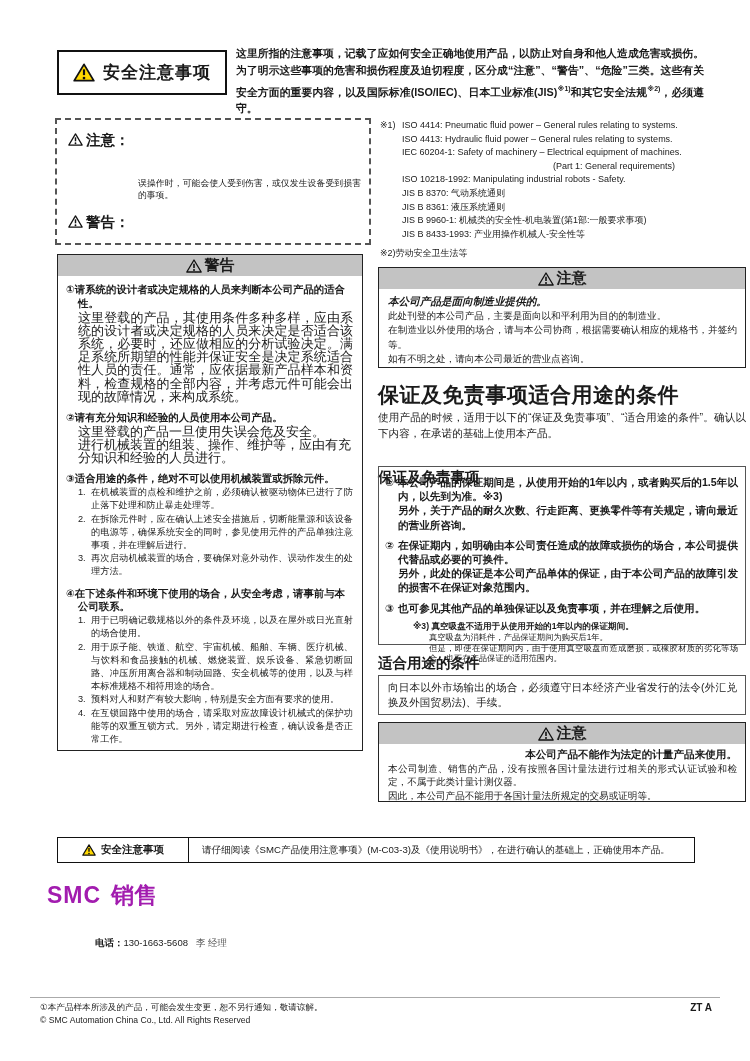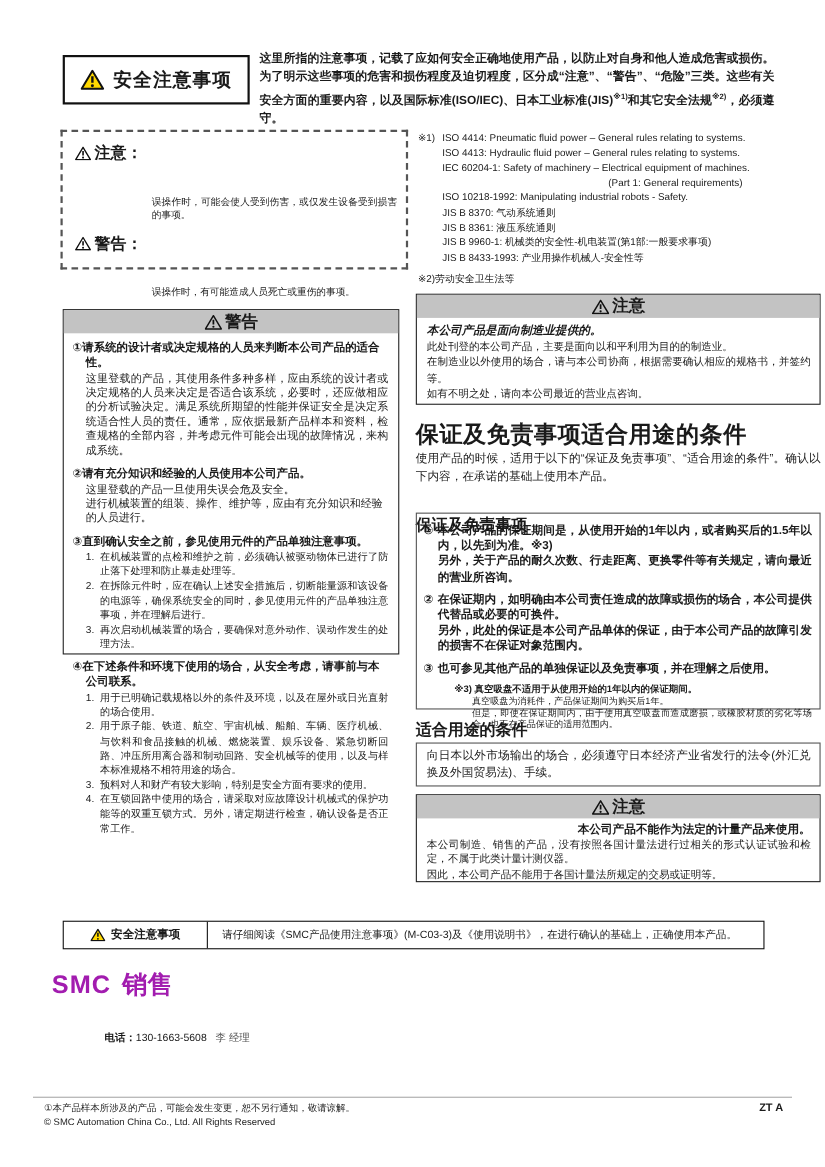--- a/index.html
+++ b/index.html
@@ -27,25 +27,25 @@
   .std-row{display:flex;}
   .std-mark{flex:none;width:22px;}
   .std-lines{flex:1;}
   .std-part{padding-left:151px;}
   .std-note2{margin-top:6px;}
 
   
   .panel{position:absolute;border:1px solid #222;box-sizing:border-box;background:#fff;}
   .panel-header{height:21px;background:#c3c3c3;display:flex;align-items:center;justify-content:center;
                 gap:3px;font-weight:bold;font-size:15px;}
-  .warn-panel{left:57px;top:281px;width:306px;height:314px;}
+  .warn-panel{left:57px;top:254px;width:306px;height:497px;}
   .warn-body{padding:7px 9px 0 8px;}
   .w-item{margin-bottom:8px;}
   .w-title{font-weight:bold;font-size:10.4px;line-height:13.8px;padding-left:12px;text-indent:-12px;}
-  .w-line{font-size:10px;line-height:13.2px;margin-left:12px;}
+  .w-line{font-size:13px;line-height:13.2px;margin-left:12px;}
   .w-step{display:flex;font-size:9.2px;line-height:13.2px;margin-left:12px;}
   .w-step-n{flex:none;width:13px;}
   .w-step-t{flex:1;}
 
   .caution1{left:378px;top:267px;width:368px;height:101px;}
   .c-body{padding:5px 8px 0 9px;}
   .c-title{font-weight:bold;font-size:10.6px;line-height:15px;font-style:italic;}
   .c-line{font-size:9.6px;line-height:14.3px;}
 
   
@@ -174,21 +174,21 @@
       <div class="w-item">
         <div class="w-title"><span>①</span><span>请系统的设计者或决定规格的人员来判断本公司产品的适合性。</span></div>
         <div class="w-line jtxt">这里登载的产品，其使用条件多种多样，应由系统的设计者或决定规格的人员来决定是否适合该系统，必要时，还应做相应的分析试验决定。满足系统所期望的性能并保证安全是决定系统适合性人员的责任。通常，应依据最新产品样本和资料，检查规格的全部内容，并考虑元件可能会出现的故障情况，来构成系统。</div>
       </div>
       <div class="w-item">
         <div class="w-title"><span>②</span><span>请有充分知识和经验的人员使用本公司产品。</span></div>
         <div class="w-line">这里登载的产品一旦使用失误会危及安全。</div>
         <div class="w-line">进行机械装置的组装、操作、维护等，应由有充分知识和经验的人员进行。</div>
       </div>
       <div class="w-item">
-        <div class="w-title"><span>③</span><span>直到确认安全之前，参见使用元件的产品单独注意事项。</span></div>
+        <div class="w-title"><span>③</span><span>适合用途的条件，绝对不可以使用机械装置或拆除元件。</span></div>
         <div class="w-step">
             <span class="w-step-n">1.</span>
             <span class="w-step-t jtxt">在机械装置的点检和维护之前，必须确认被驱动物体已进行了防止落下处理和防止暴走处理等。</span>
           </div>
         <div class="w-step">
             <span class="w-step-n">2.</span>
             <span class="w-step-t jtxt">在拆除元件时，应在确认上述安全措施后，切断能量源和该设备的电源等，确保系统安全的同时，参见使用元件的产品单独注意事项，并在理解后进行。</span>
           </div>
         <div class="w-step">
             <span class="w-step-n">3.</span>

